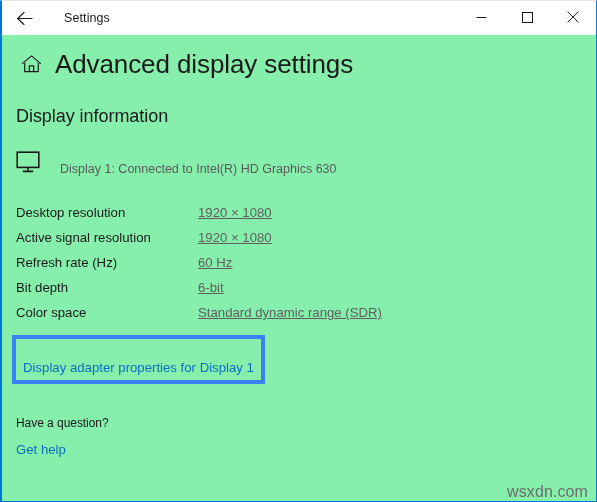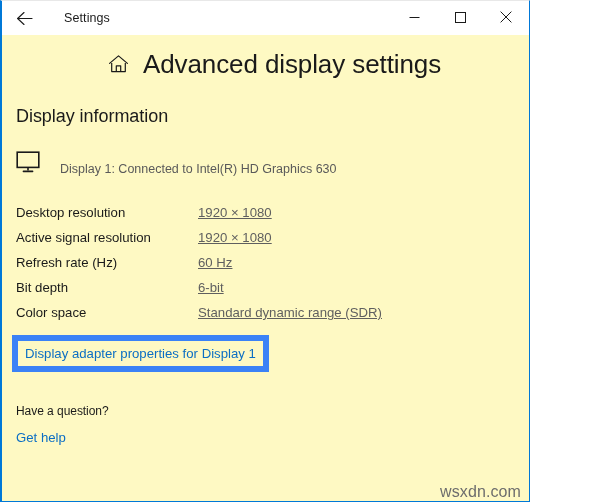--- a/index.html
+++ b/index.html
@@ -6,23 +6,23 @@
     margin: 0;
     padding: 0;
     background: #ffffff;
   }
   body {
     font-family: "Liberation Sans", sans-serif;
     -webkit-font-smoothing: antialiased;
   }
   #app-window {
     position: relative;
-    width: 530px;
+    width: 597px;
     height: 502px;
-    background: #fef9c3;
+    background: #86efac;
     border-left: 2px solid #0078d7;
     border-right: 1px solid #0078d7;
     border-bottom: 1px solid #0078d7;
     border-top: 1px solid #e8e8e8;
     box-sizing: border-box;
     overflow: hidden;
   }
 
   
   #title-bar {
@@ -64,21 +64,20 @@
     cursor: default;
   }
   .win-btn svg { display: block; }
 
   
   #page-header {
     display: flex;
     align-items: center;
     margin-top: 14px;
     padding-left: 14px;
-    justify-content: center;
   }
   #home-icon {
     width: 30px;
     height: 30px;
     display: flex;
     align-items: center;
     justify-content: center;
     flex: none;
     cursor: default;
   }
@@ -143,23 +142,23 @@
     font-size: 13.2px;
     color: #5f5f5f;
     white-space: nowrap;
     text-decoration: underline;
   }
 
   
   #adapter-link-wrap {
     margin-top: 5px;
     margin-left: 10px;
-    border: 6px solid #3b82f6;
+    border: 4px solid #3b82f6;
     display: inline-block;
-    padding: 3px 7px 4px 7px;
+    padding: 19px 7px 4px 7px;
   }
   #adapter-link {
     font-size: 13.2px;
     color: #0b6ec4;
     white-space: nowrap;
     cursor: default;
     text-decoration: none;
   }
 
   

